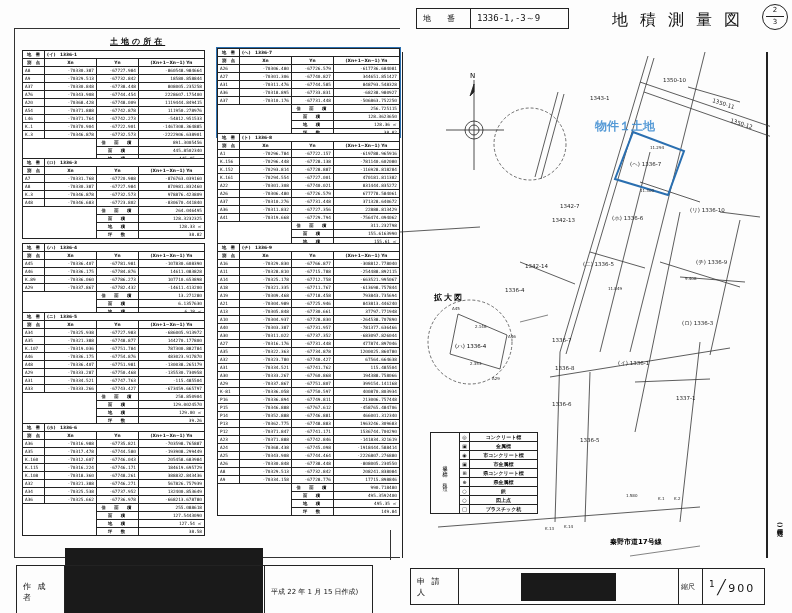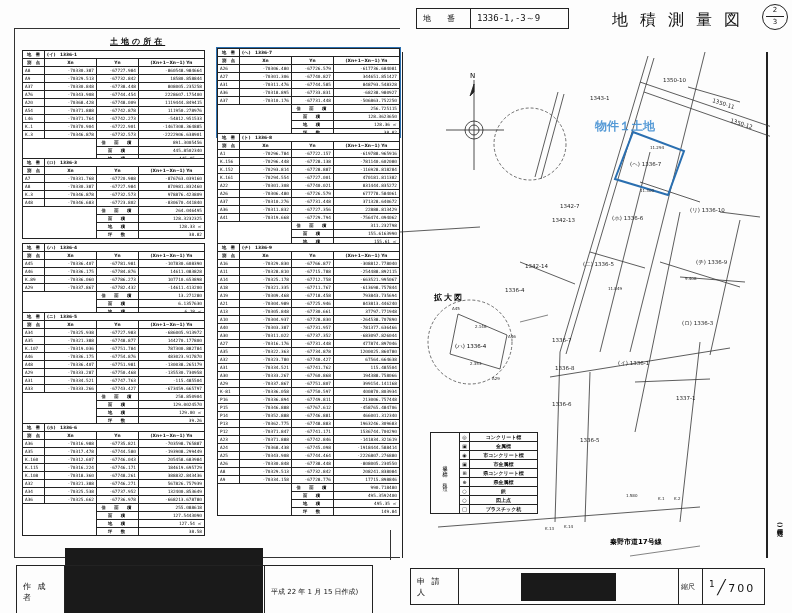--- a/index.html
+++ b/index.html
@@ -904,18 +904,18 @@
   <tbody>
       <tr>
     <td style="width:48px;letter-spacing:2px;">申 請 人</td>
     <td style="width:220px;padding:0;text-align:center;">
           <div class="redact" style="width:95px;height:28px;margin:0 auto;"></div>
         </td>
     <td style="width:24px;font-size:7px;padding:8px 2px;">縮尺</td>
     <td style="width:62px;">
       <span style="font-size:9px;vertical-align:top;">1</span>
       <span style="font-size:14px;">╱</span>
-      <span style="font-size:11px;letter-spacing:2px;">700</span>
+      <span style="font-size:11px;letter-spacing:2px;">900</span>
     </td>
   </tr>
 </tbody>
   </table>
 <div class="abs side-note">(長辺綴)</div>
 
 </body></html>

